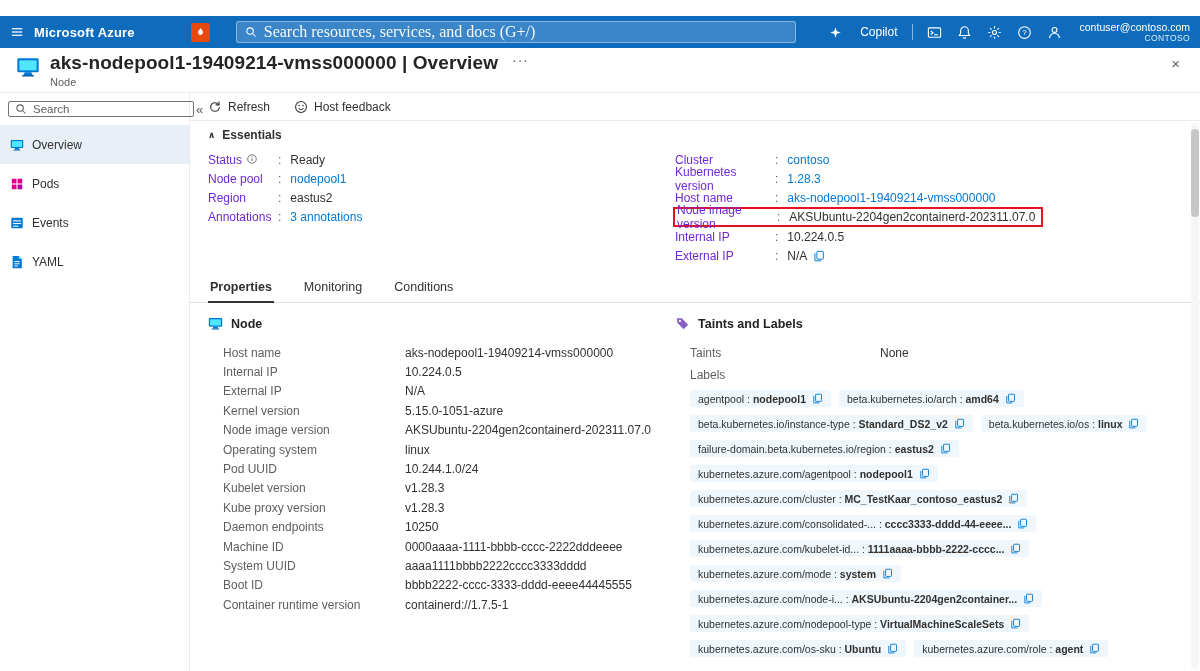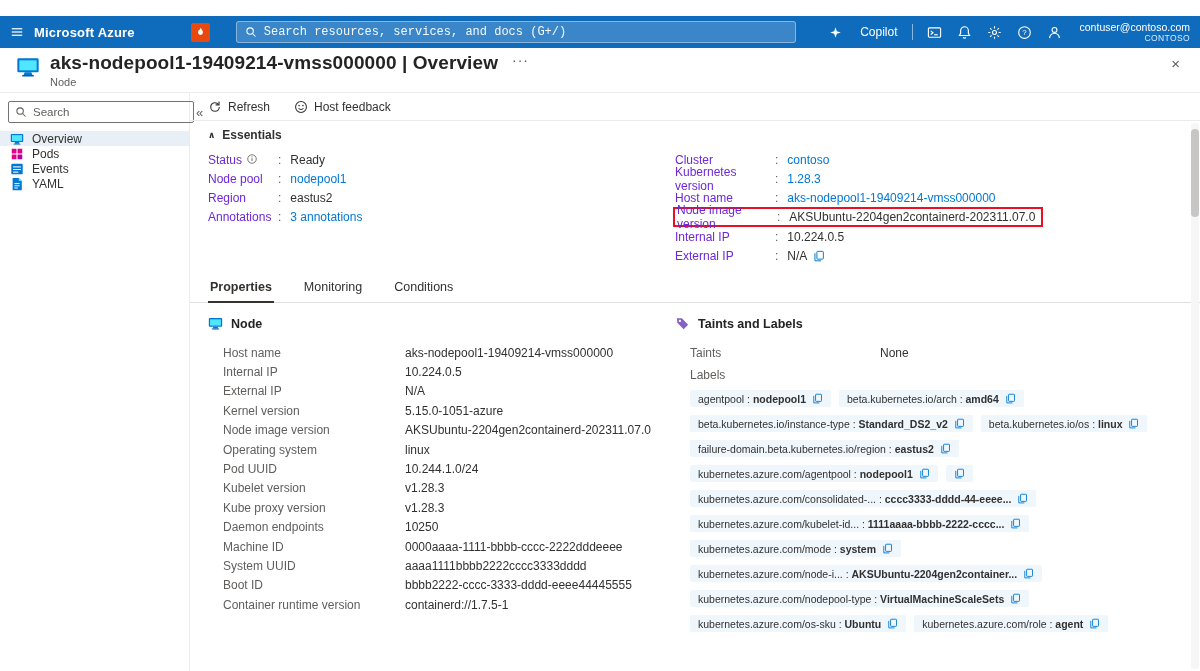--- a/index.html
+++ b/index.html
@@ -12,21 +12,21 @@
   .i24{width:24px;height:24px;display:inline-flex;flex:none}
 
   
   .topbar{position:absolute;top:16px;left:0;right:0;height:32px;background:#0f6cbd;display:flex;align-items:center;color:#fff;z-index:9}
   .tb-menu{width:34px;height:32px;display:flex;align-items:center;justify-content:center}
   .tb-menu span{width:14px;height:14px;display:inline-flex}
   .brand{font-size:13px;font-weight:700;letter-spacing:.2px;cursor:pointer}
   .badge{width:19px;height:19px;background:#e8490f;border-radius:2px;margin-left:56px;display:flex;align-items:center;justify-content:center;padding:3px;cursor:pointer}
   .tb-search{width:560px;height:22px;margin-left:26px;background:rgba(255,255,255,.18);border:1px solid rgba(255,255,255,.4);border-radius:3px;display:flex;align-items:center;padding:0 8px;gap:7px}
   .tb-search .i12{color:#fff}
-  .tb-search input{flex:1;background:transparent;border:none;outline:none;color:#fff;font-size:12px;font-family:Liberation Mono, monospace}
+  .tb-search input{flex:1;background:transparent;border:none;outline:none;color:#fff;font-size:16px;font-family:Liberation Serif, serif}
   .tb-search input::placeholder{color:rgba(255,255,255,.95)}
   .tb-right{margin-left:auto;display:flex;align-items:center;gap:14px;padding-right:10px}
   .copilot{display:flex;align-items:center;gap:18px;font-size:12px;cursor:pointer}
   .copilot .i14{width:13px;height:13px}
   .tb-divider{width:1px;height:16px;background:rgba(255,255,255,.5)}
   .tb-icons{display:flex;align-items:center;gap:15px}
   .tb-icon{width:15px;height:15px;display:inline-flex;cursor:pointer}
   .account{text-align:right;line-height:1.2;margin-left:4px;cursor:pointer}
   .account .email{font-size:10.5px}
   .account .tenant{font-size:8.5px;opacity:.85;letter-spacing:.4px}
@@ -40,26 +40,26 @@
   .ph-row{display:flex;align-items:flex-start;gap:14px}
   .page-title{font-size:19px;font-weight:700;color:#252423;letter-spacing:.1px}
   .more{color:#605e5c;font-size:14px;letter-spacing:1px;cursor:pointer}
   .page-sub{font-size:11px;color:#605e5c;margin-top:2px}
   .close{position:absolute;top:56px;right:20px;color:#605e5c;font-size:15px;cursor:pointer;line-height:1}
 
   
   .workspace{position:absolute;top:92px;left:0;right:0;bottom:0;border-top:1px solid #ededed}
   .sidebar{position:absolute;top:0;left:0;bottom:0;width:190px;border-right:1px solid #ececec;background:#fff}
   .sb-search-row{display:flex;align-items:center;margin:8px 4px 4px 8px;gap:2px}
-  .sb-search{flex:1;height:22px;border:1px solid #757370;border-radius:2px;display:flex;align-items:center;padding:0 6px;gap:6px;color:#605e5c}
+  .sb-search{flex:1;height:16px;border:1px solid #757370;border-radius:2px;display:flex;align-items:center;padding:0 6px;gap:6px;color:#605e5c}
   .sb-search input{flex:1;border:none;outline:none;font-size:11.5px;font-family:inherit;color:#323130;min-width:0}
   .sb-search input::placeholder{color:#605e5c}
   .collapse{width:20px;text-align:center;color:#605e5c;font-size:13px;cursor:pointer}
   .sb-items{margin-top:8px}
-  .sb-item{height:15px;display:flex;align-items:center;gap:8px;padding:0 10px;font-size:12px;color:#323130;cursor:pointer}
+  .sb-item{height:39px;display:flex;align-items:center;gap:8px;padding:0 10px;font-size:12px;color:#323130;cursor:pointer}
   .sb-item.active{background:#e9eff7}
 
   .main{position:absolute;top:0;left:190px;right:0;bottom:0;overflow:hidden}
   .toolbar{height:28px;display:flex;align-items:center;gap:24px;padding-left:18px;border-bottom:1px solid #edebe9}
   .tbtn{display:flex;align-items:flex-end;gap:6px;font-size:12px;color:#323130;cursor:pointer}
 
   
   .essentials{padding:7px 0 9px 18px}
   .ess-head{display:flex;align-items:center;gap:7px;font-size:12px;font-weight:700;color:#323130;margin-bottom:8px;cursor:pointer}
   .ess-head .chev{font-size:9px;color:#323130}
@@ -510,20 +510,21 @@
             <span class="pill">
               <span>kubernetes.azure.com/agentpool : <b>nodepool1</b></span>
               <span class="copy-btn pillcopy">
                 <svg viewBox="0 0 16 16">
                   <rect x="5.2" y="1.8" width="8.6" height="10.4" rx="1" fill="none" stroke="#0078d4" stroke-width="1.3"></rect>
                   <path d="M10.8 14.4H2.6V4.2" fill="none" stroke="#0078d4" stroke-width="1.3"></path>
                 </svg>
               </span>
             </span>
             <span class="pill">
+              <span>kubernetes.azure.com/cluster : <b>MC_TestKaar_contoso_eastus2</b></span>
               <span class="copy-btn pillcopy">
                 <svg viewBox="0 0 16 16">
                   <rect x="5.2" y="1.8" width="8.6" height="10.4" rx="1" fill="none" stroke="#0078d4" stroke-width="1.3"></rect>
                   <path d="M10.8 14.4H2.6V4.2" fill="none" stroke="#0078d4" stroke-width="1.3"></path>
                 </svg>
               </span>
             </span>
             <span class="pill">
               <span>kubernetes.azure.com/consolidated-... : <b>cccc3333-dddd-44-eeee...</b></span>
               <span class="copy-btn pillcopy">

